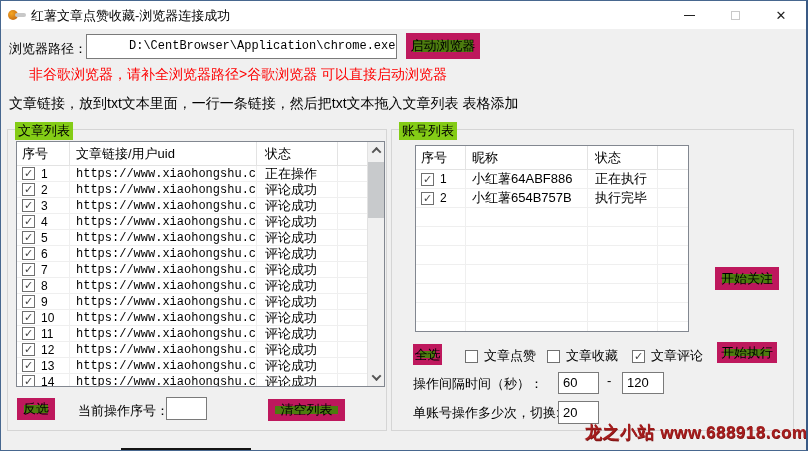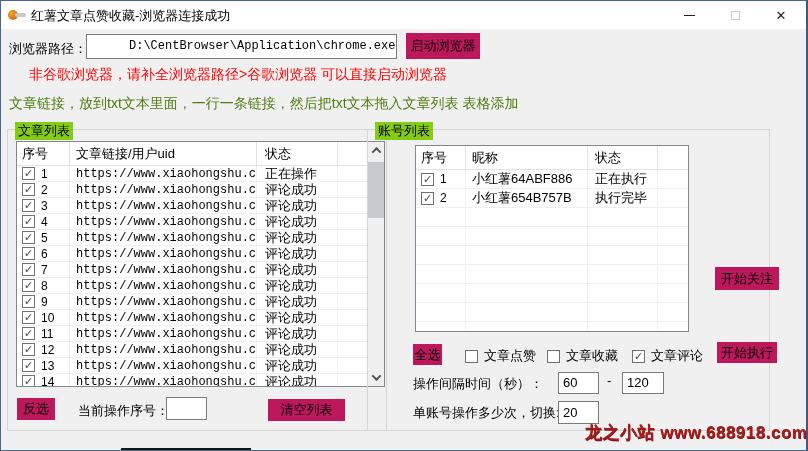--- a/index.html
+++ b/index.html
@@ -18,25 +18,25 @@
   .win-controls { position:absolute; right:2px; top:0; height:28px; display:flex; }
   .win-btn { width:46px; height:28px; display:flex; align-items:center; justify-content:center; }
   .glyph-min { width:11px; height:1px; background:#222; display:block; }
   .glyph-max { width:9px; height:9px; border:1px solid #c9c9c9; display:block; }
   .glyph-close { font-size:13px; color:#222; line-height:1; }
 
   
   .lbl { position:absolute; font-size:13px; color:#000; white-space:nowrap; }
   .txtbox { position:absolute; background:#fff; border:1px solid #7a7a7a; font-size:12px;
             font-family:"Liberation Mono","DejaVu Sans Mono",monospace; padding:0 4px; color:#000; }
-  .btn { position:absolute; background:#be185d; border:5px solid #be185d; font-size:13px; color:#000;
+  .btn { position:absolute; background:#4d7c0f; border:7px solid #be185d; font-size:13px; color:#000;
          display:flex; align-items:center; justify-content:center; white-space:nowrap;
          font-family:Liberation Sans, sans-serif; }
   .warning { position:absolute; left:28px; top:65px; font-size:14px; color:#fe0000; white-space:nowrap; }
-  .instruction { position:absolute; left:8px; top:94px; font-size:14px; color:#4d7c0f; white-space:nowrap; }
+  .instruction { position:absolute; left:8px; top:94px; font-size:14px; color:#000000; white-space:nowrap; }
 
   
   .groupbox { position:absolute; border:1px solid #d5d5d5; background:transparent; }
   .groupbox .gb-label { position:absolute; left:7px; top:-8px; background:#84cc16; padding:0 3px;
                         font-size:13px; color:#000; white-space:nowrap; }
 
   
   .table { position:absolute; background:#fff; border:1px solid #828790; overflow:hidden; }
   .thead { display:flex; border-bottom:1px solid #e3e3e3; background:#fff; }
   .th { font-size:13px; color:#000; border-right:1px solid #e3e3e3; display:flex; align-items:center;
@@ -260,21 +260,21 @@
           <span class="chev down"></span>
         </div>
     </div>
   </div>
 
   <div class="btn" style="left:16px; top:397px; width:38px; height:22px;">反选</div>
   <span class="lbl" style="left:77px; top:401px;">当前操作序号：</span>
   <div class="txtbox" style="left:165px; top:396px; width:41px; height:23px; line-height:21px;"></div>
   <div class="btn" style="left:267px; top:398px; width:77px; height:22px;">清空列表</div>
 
-  <div class="groupbox" style="left:366px; top:128px; width:403px; height:302px;">
+  <div class="groupbox" style="left:390px; top:128px; width:403px; height:302px;">
     <span class="gb-label">账号列表</span>
   </div>
 
   <div class="table acc" style="left:414px; top:144px; width:274px; height:187px;">
     <div class="thead" style="height:24px;">
       <div class="th n1">序号</div>
       <div class="th n2">昵称</div>
       <div class="th n3">状态</div>
       <div class="th n4"></div>
     </div>

